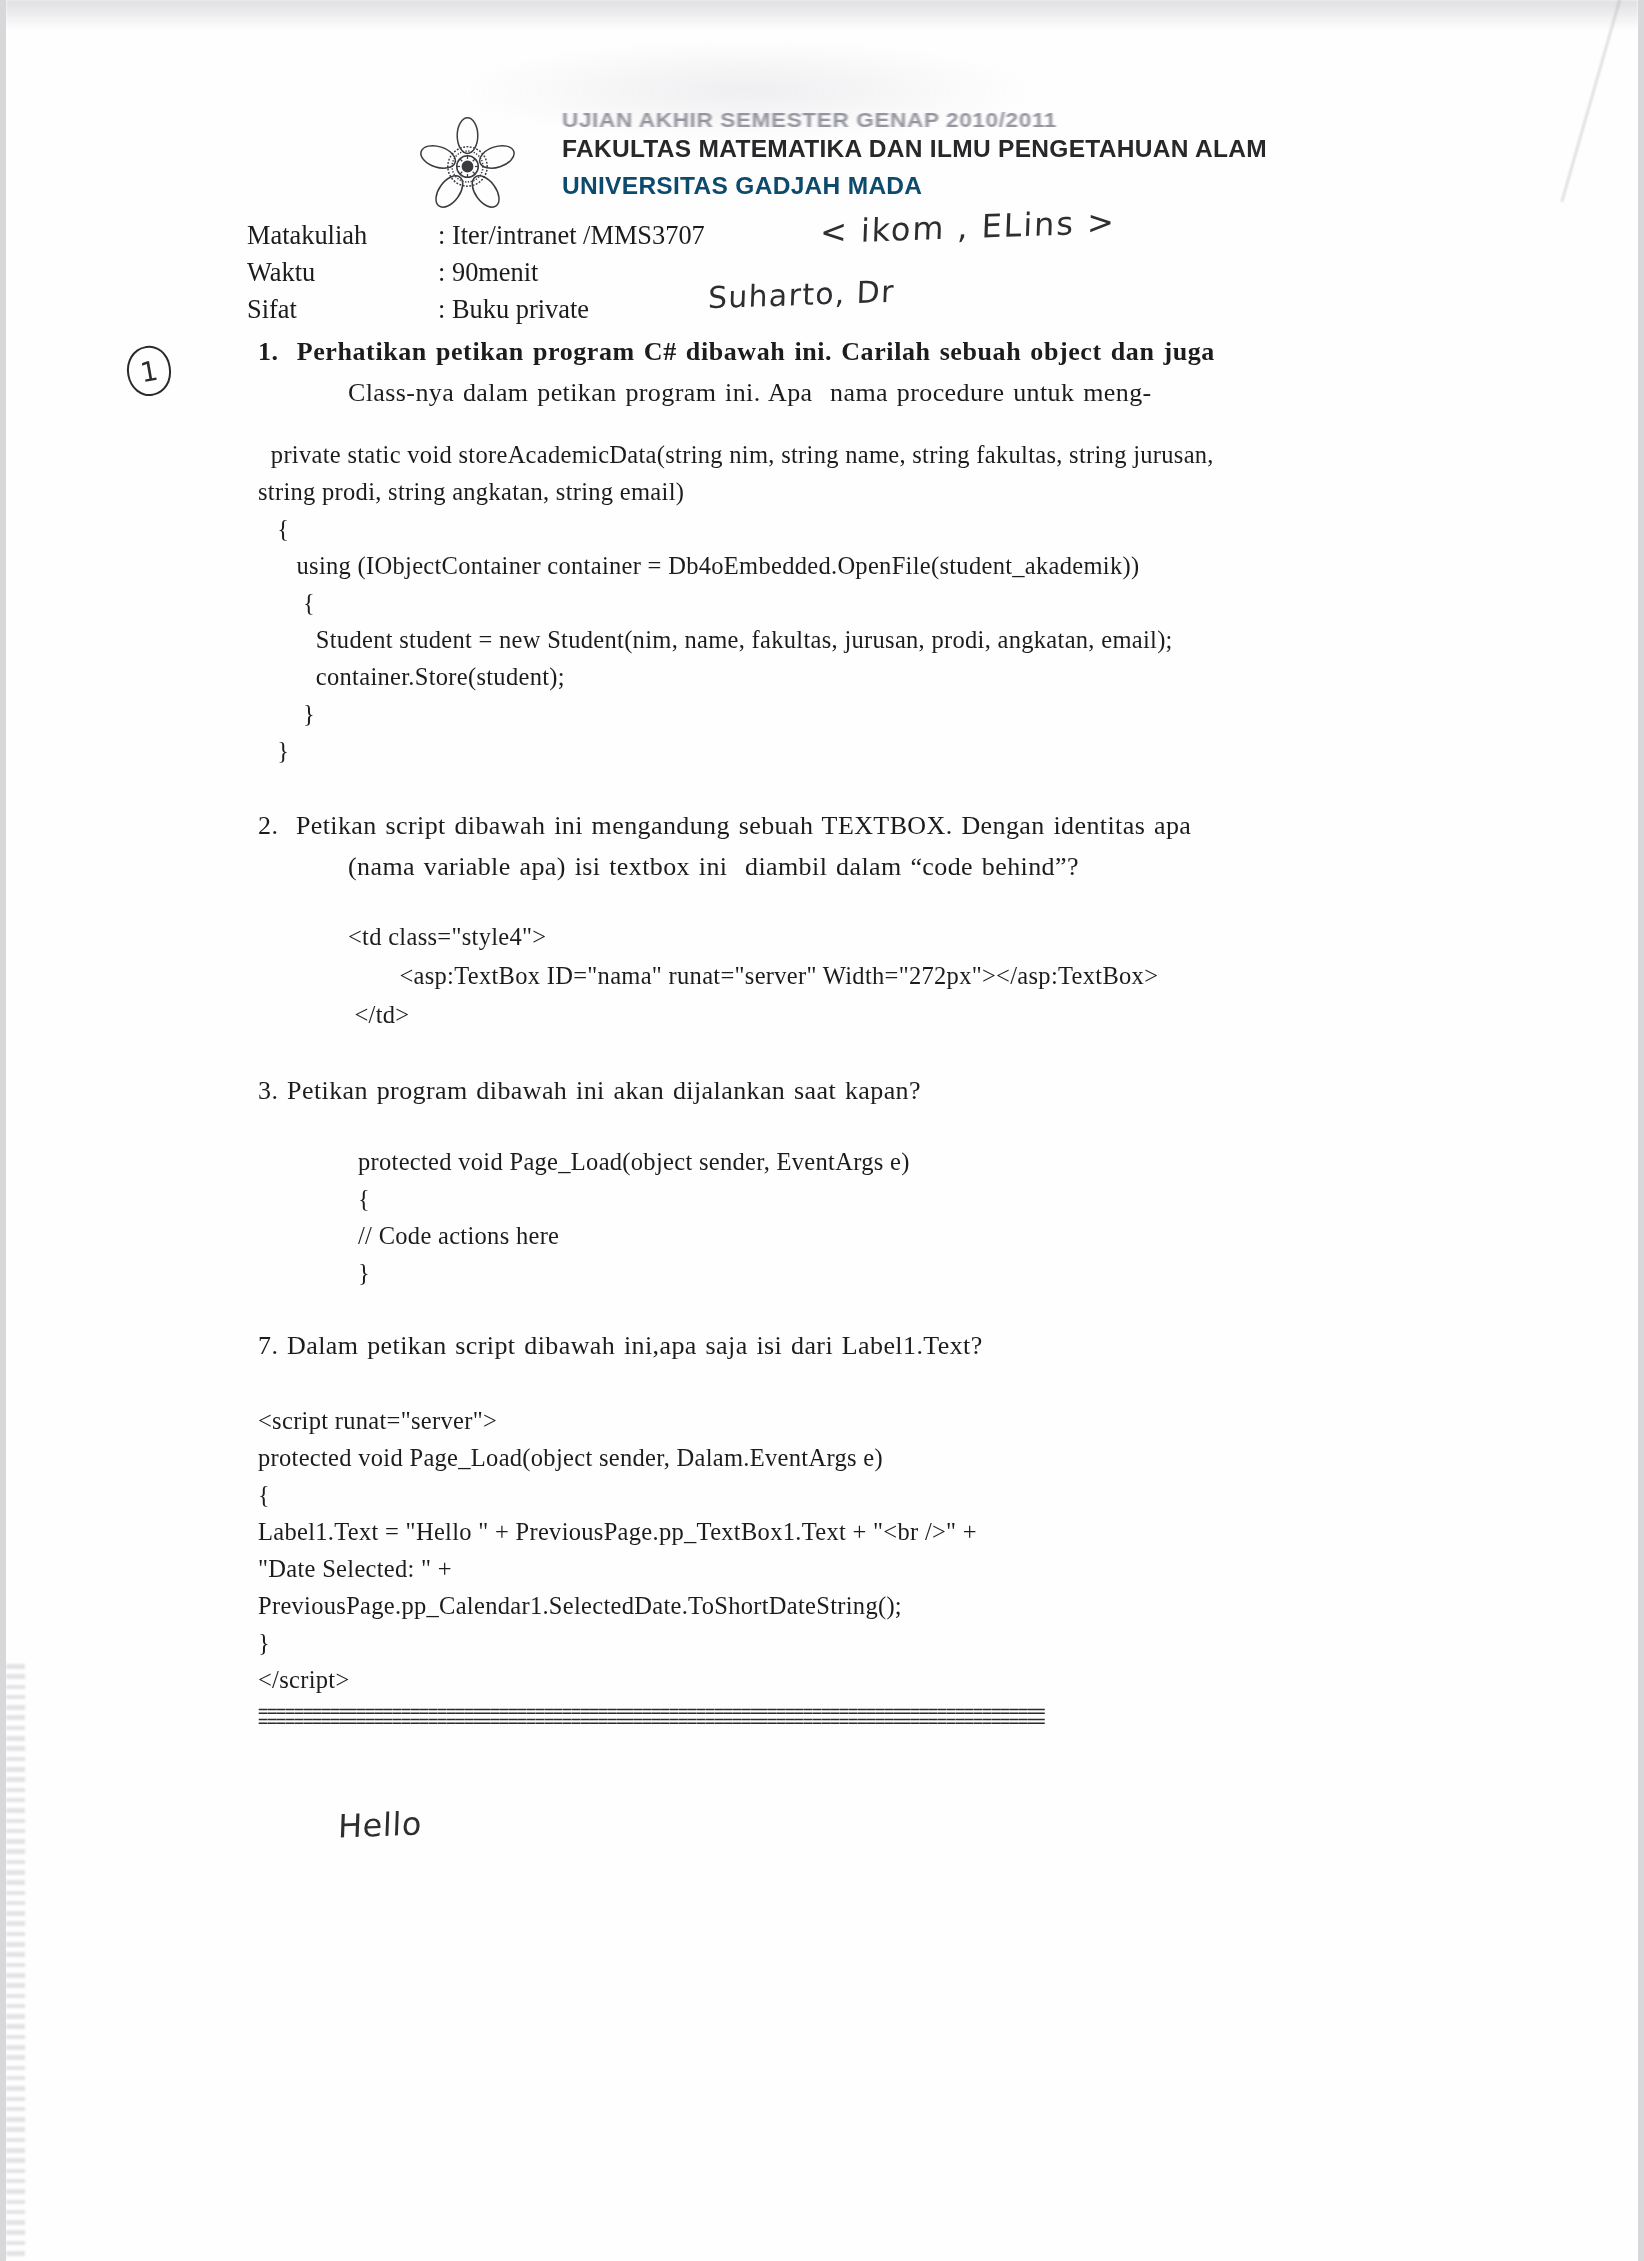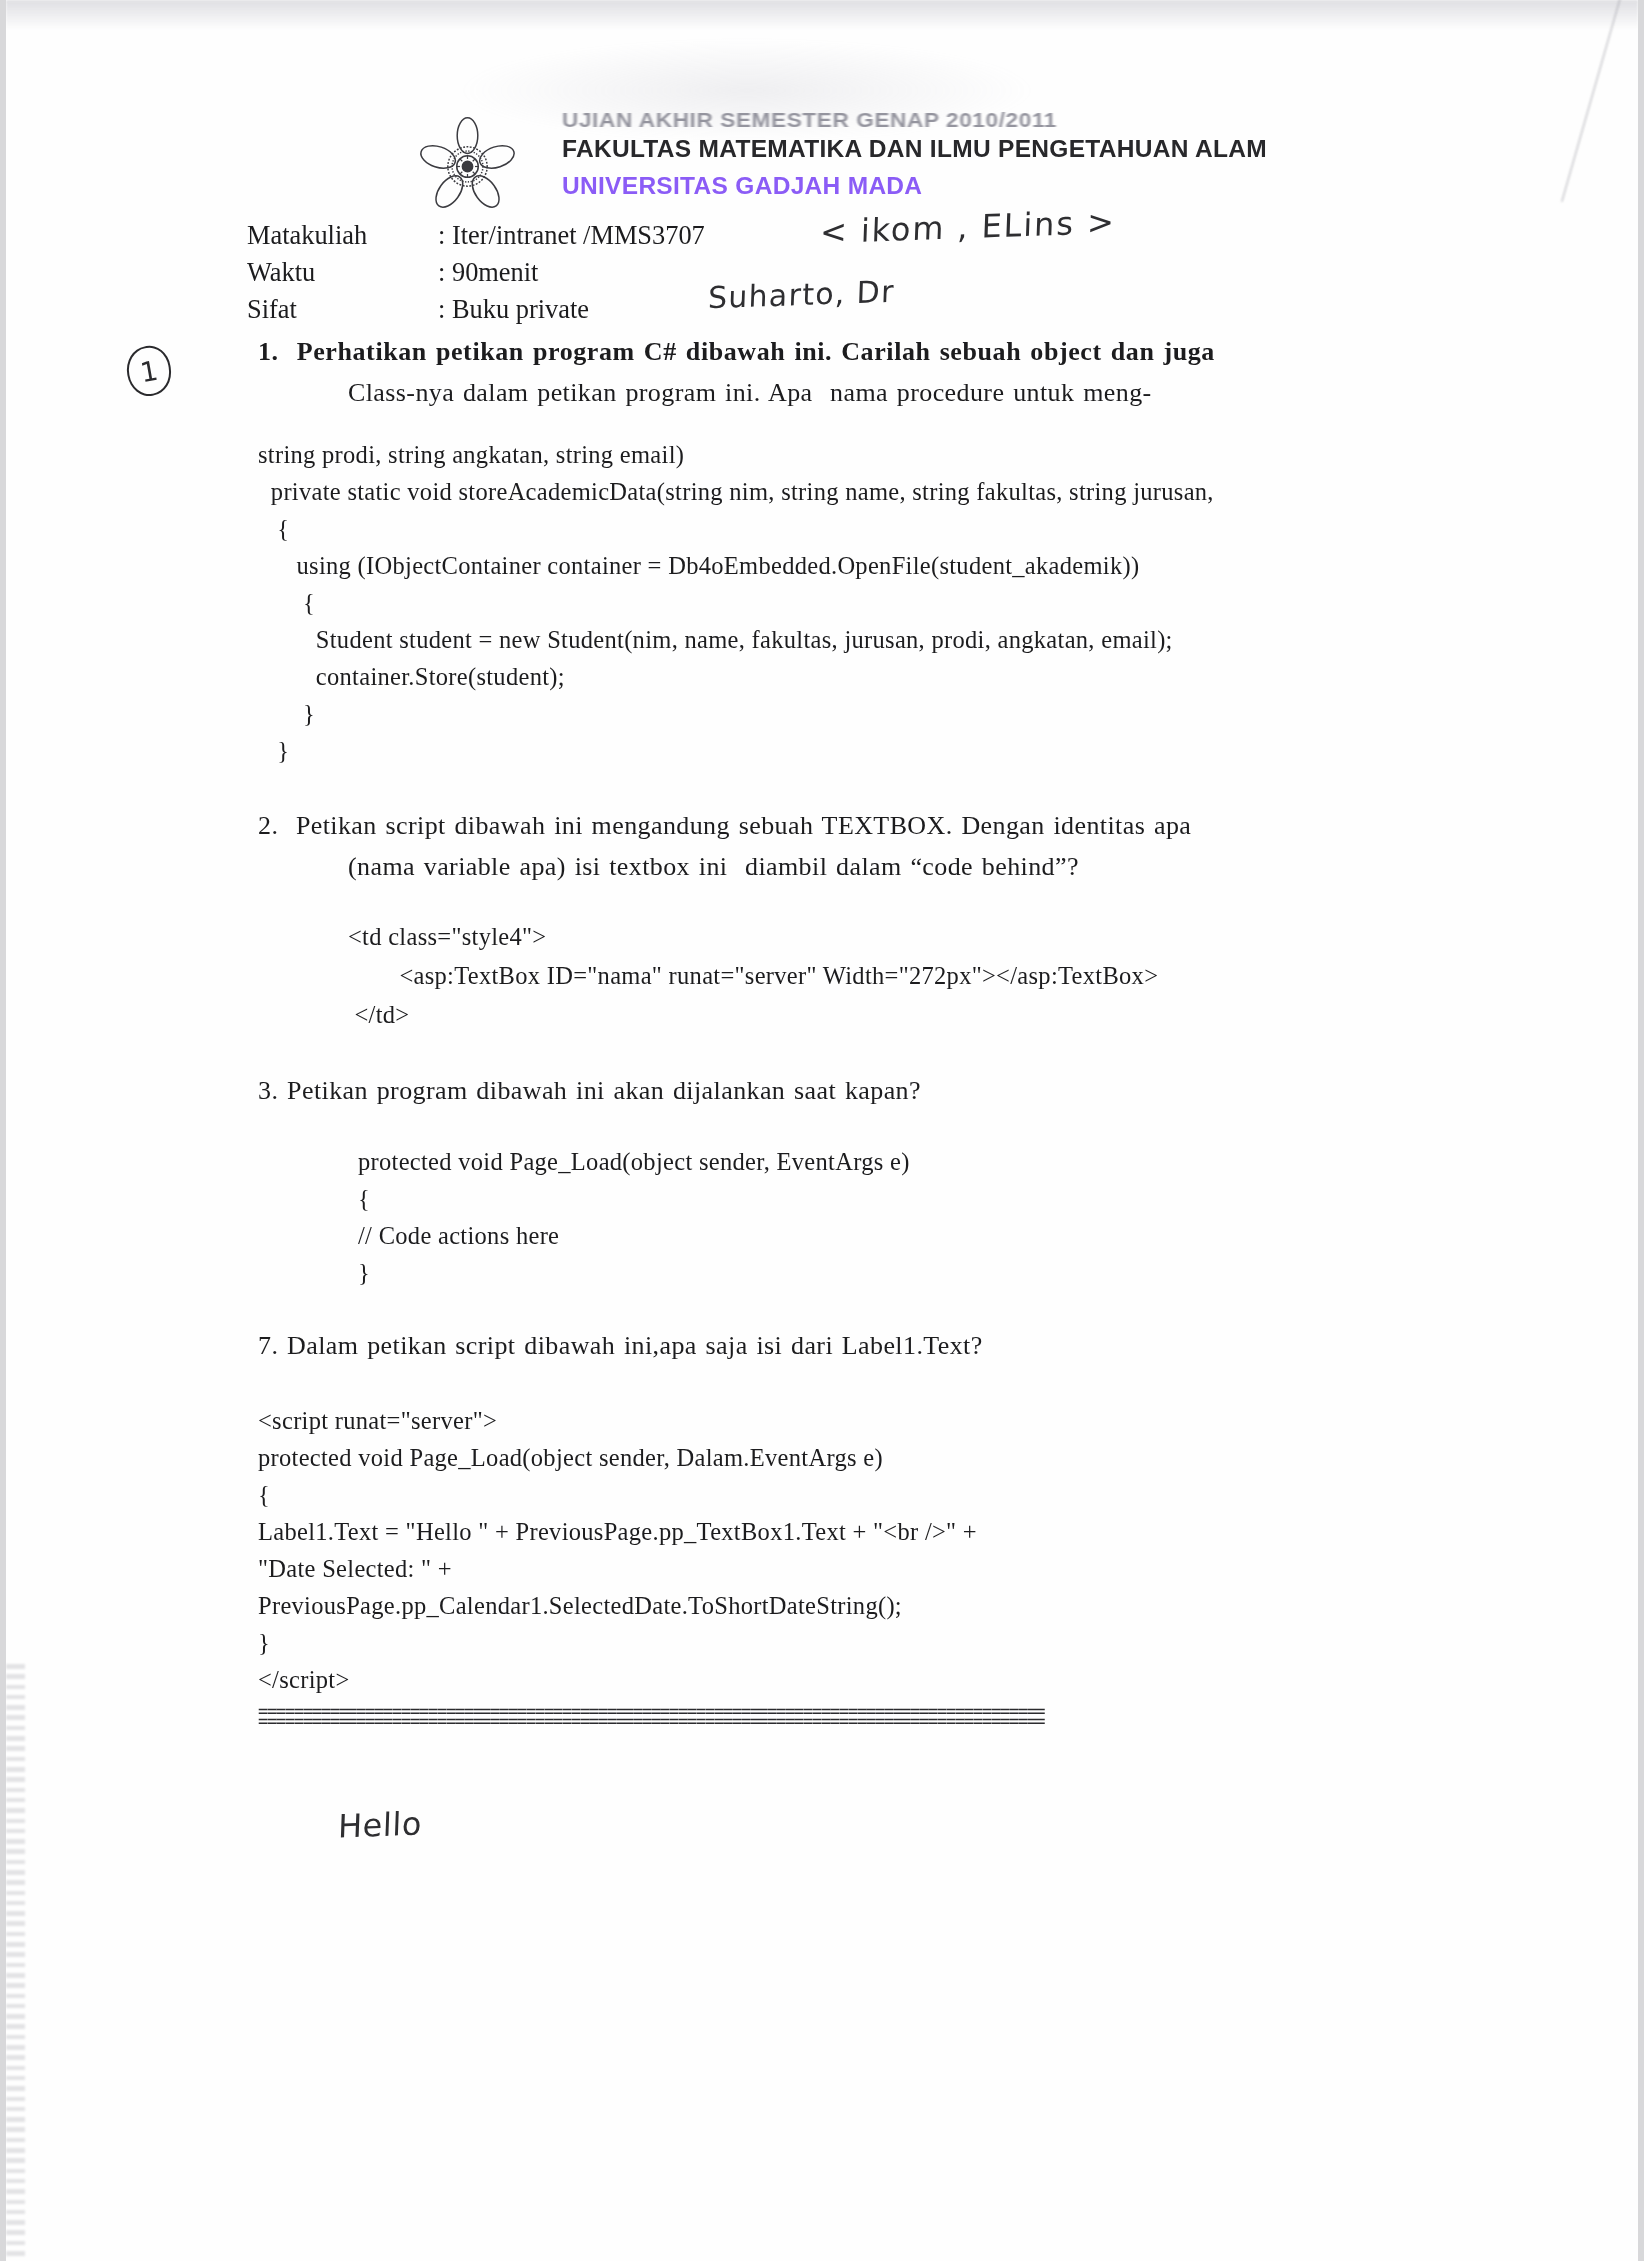--- a/index.html
+++ b/index.html
@@ -45,21 +45,21 @@
   }
   .faculty-name {
     position:absolute; top:135px; left:556px;
     font-family:"Liberation Sans", sans-serif;
     font-weight:700; font-size:24.5px; color:#28282b;
     letter-spacing:0.3px;
   }
   .university-name {
     position:absolute; top:172px; left:556px;
     font-family:"Liberation Sans", sans-serif;
-    font-weight:700; font-size:24.5px; color:#8b5cf6;
+    font-weight:700; font-size:24.5px; color:#0c4a6e;
     letter-spacing:0.3px;
   }
   .logo { position:absolute; top:115px; left:411px; width:101px; height:103px; }
   
   .meta { position:absolute; top:217px; left:241px; font-size:26.4px; }
   .meta-row { display:flex; line-height:37px; }
   .meta-label { width:191px; }
   .meta-value { white-space:pre; }
   
   .hand {
@@ -163,22 +163,22 @@
   <div class="margin-mark">1</div>
   <div class="hand hw-answer">Hello</div>
 
   <div class="main">
 
     <div>
       <div class="q-text bold">1.  Perhatikan petikan program C# dibawah ini. Carilah sebuah object dan juga</div>
       <div class="q-text q-indent">Class-nya dalam petikan program ini. Apa  nama procedure untuk meng-</div>
     </div>
     <div class="code code-q1">
+      <div class="code-line">  private static void storeAcademicData(string nim, string name, string fakultas, string jurusan,</div>
       <div class="code-line">string prodi, string angkatan, string email)</div>
-      <div class="code-line">  private static void storeAcademicData(string nim, string name, string fakultas, string jurusan,</div>
       <div class="code-line">   {</div>
       <div class="code-line">      using (IObjectContainer container = Db4oEmbedded.OpenFile(student_akademik))</div>
       <div class="code-line">       {</div>
       <div class="code-line">         Student student = new Student(nim, name, fakultas, jurusan, prodi, angkatan, email);</div>
       <div class="code-line">         container.Store(student);</div>
       <div class="code-line">       }</div>
       <div class="code-line">   }</div>
     </div>
 
     <div class="q2">

